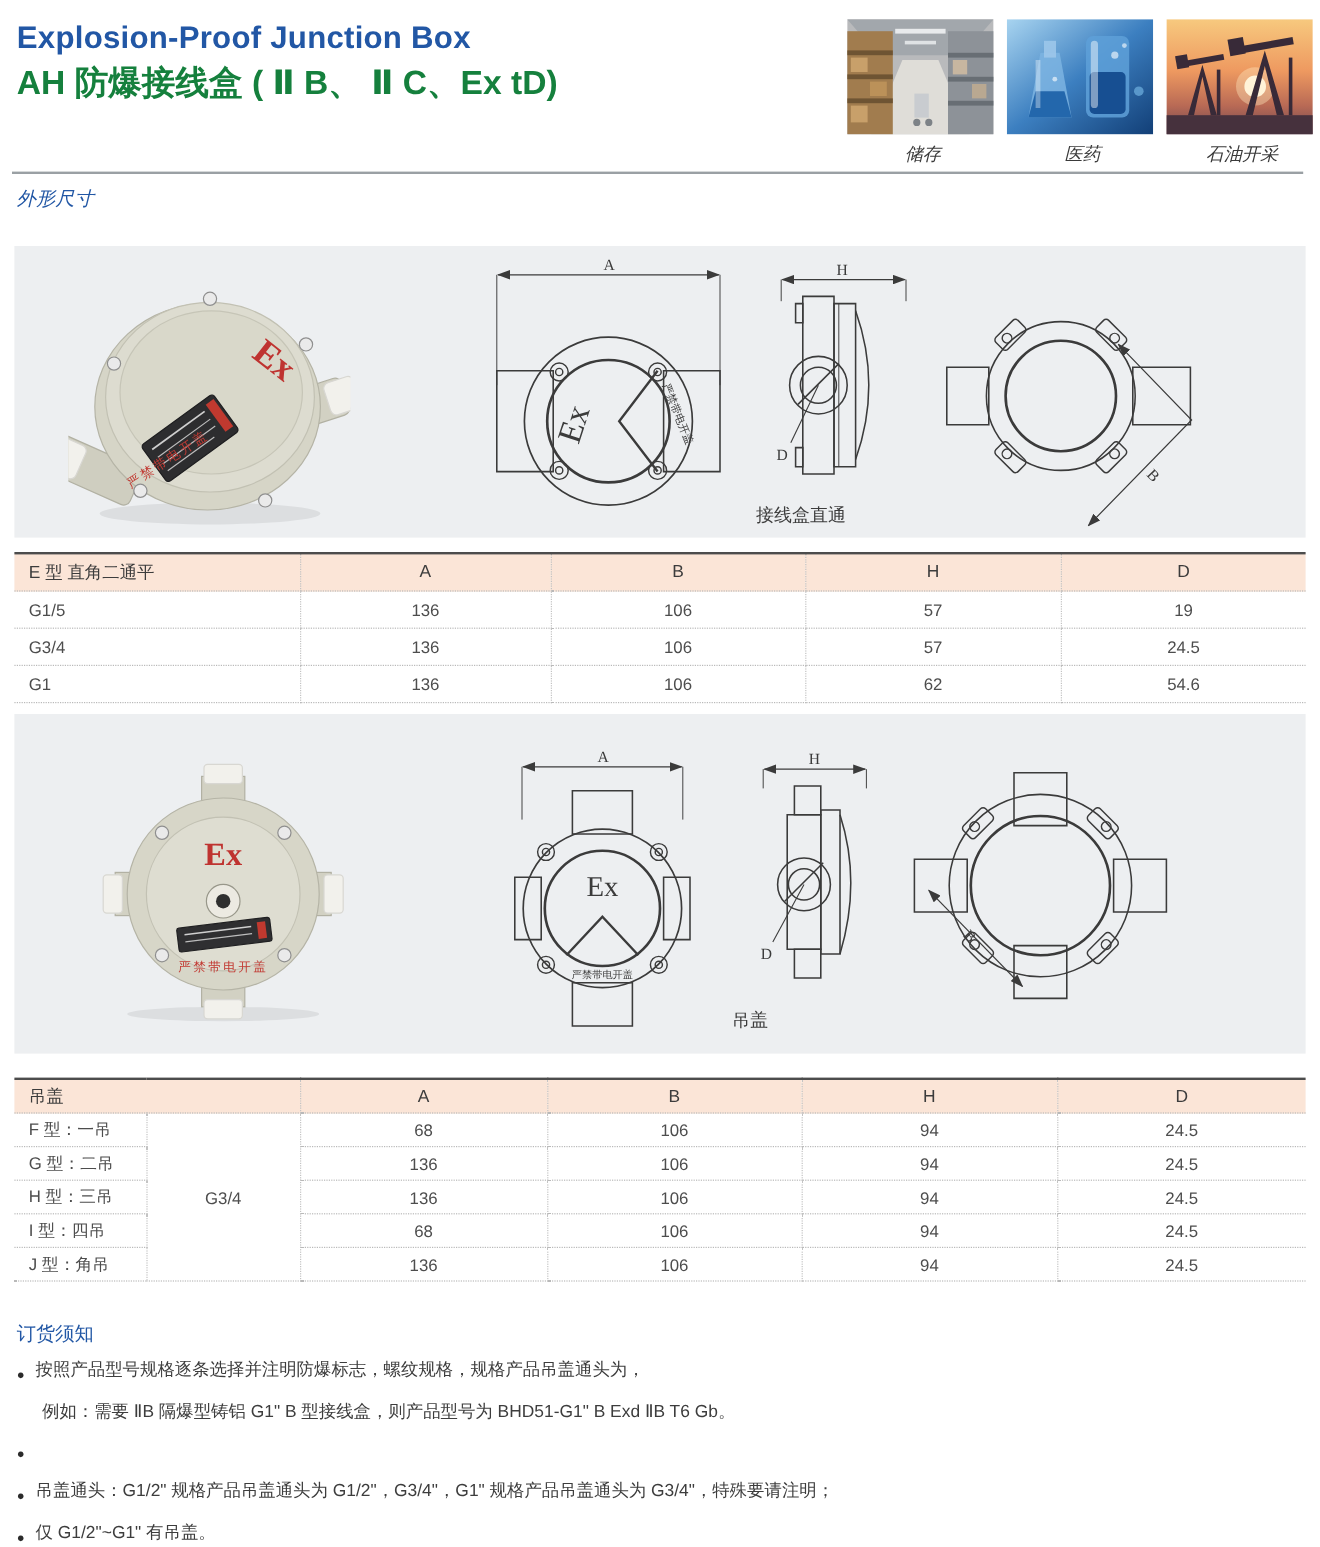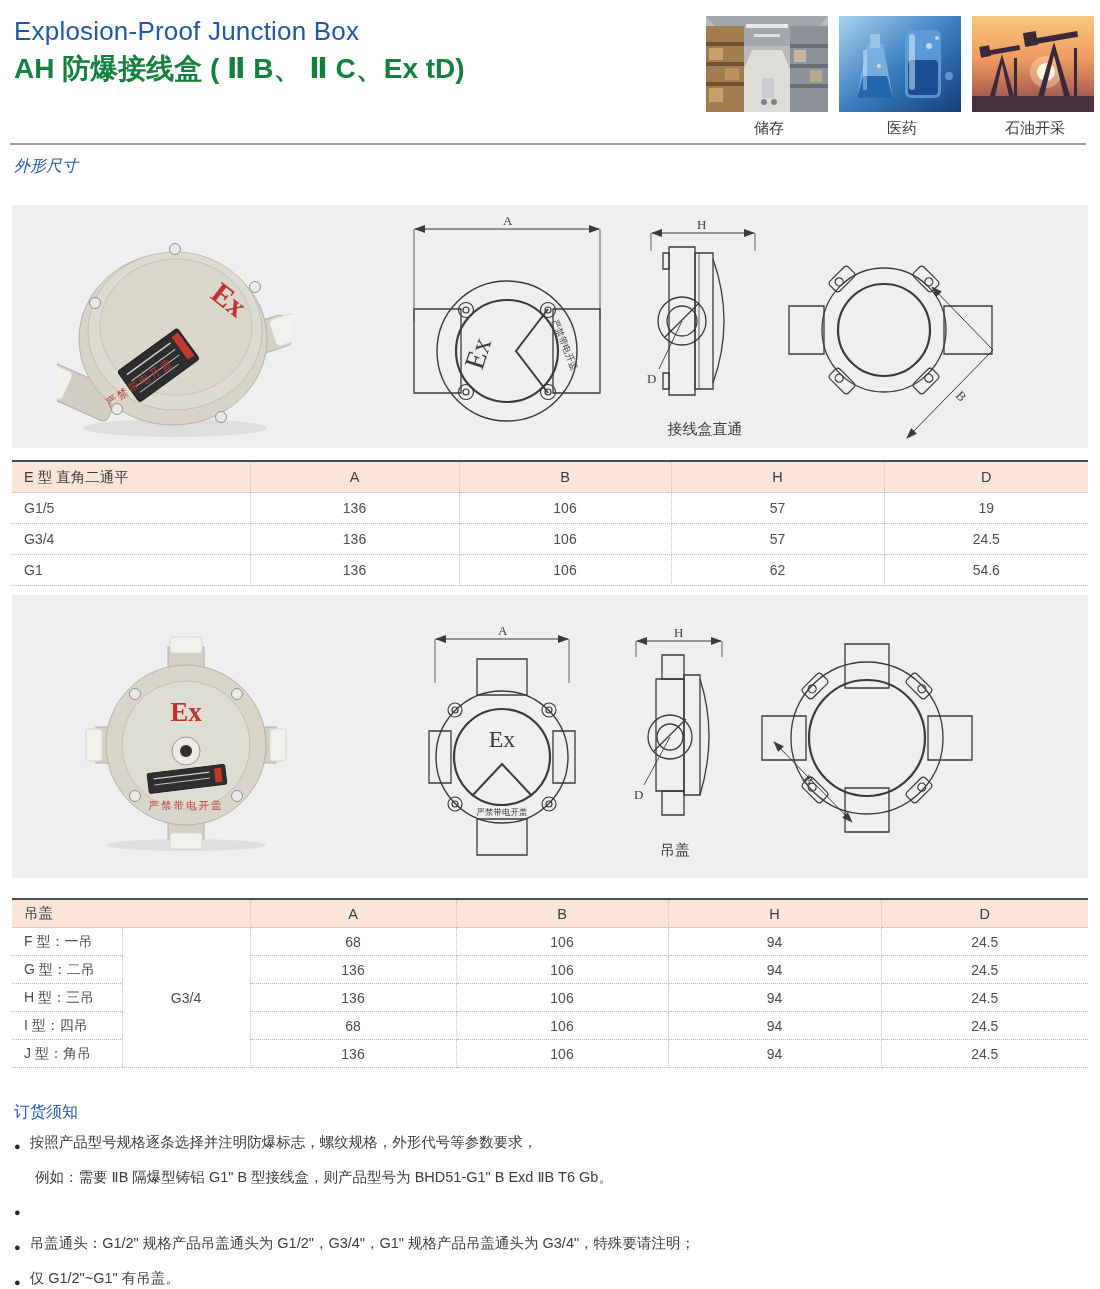--- a/index.html
+++ b/index.html
@@ -1,31 +1,31 @@
 <!DOCTYPE html>
 <html><head>
 <meta charset="utf-8">
 <style>
   html,body{margin:0;padding:0;background:#fff;}
   .page{position:relative;width:1100px;height:1289px;background:#ffffff;
         font-family:"Liberation Sans","DejaVu Sans",sans-serif;color:#3e3e3e;overflow:hidden;}
   
-  .title-en{position:absolute;left:14px;top:16px;font-size:26px;font-weight:400;color:#2257a5;letter-spacing:.2px;}
+  .title-en{position:absolute;left:14px;top:16px;font-size:26px;font-weight:700;color:#2257a5;letter-spacing:.2px;}
   .title-zh{position:absolute;left:14px;top:50px;font-size:28px;font-weight:bold;color:#15803d;}
   .gallery{position:absolute;left:706px;top:16px;display:flex;gap:7px;}
-  .gallery figure{margin:0;width:126px;text-align:center;}
+  .gallery figure{margin:0;width:126px;text-align:center;font-style:italic;}
   .gallery svg{display:block;width:122px;height:96px;}
   .gallery figcaption{margin-top:7px;font-size:15px;color:#3a3a3a;}
   .rule{position:absolute;left:10px;right:14px;top:143px;height:2px;background:#9aa0a4;}
   .section-title{position:absolute;left:14px;font-size:16px;color:#2257a5;font-weight:500;}
   .st-dim{top:156px;font-style:italic;} .st-order{top:1102px;}
   
   .panel{position:absolute;left:12px;width:1076px;background:#edeff1;overflow:hidden;}
   .p1{top:205px;height:243px;} .p2{top:595px;height:283px;}
-  .panel .caption{position:absolute;font-size:15px;color:#3c3c3c;text-align:center;}
+  .panel .caption{position:absolute;font-size:15px;color:#3c3c3c;}
   .cap1{left:618px;top:215px;width:150px;} .cap2{left:598px;top:246px;width:130px;}
   .abs{position:absolute;}
   
   table.spec{position:absolute;left:12px;width:1076px;border-collapse:collapse;table-layout:fixed;
              font-size:14px;color:#4d4d4d;border-top:2px solid #4c4c4c;border-bottom:1px dotted #a9a9a9;}
   .t1{top:460px;} .t2{top:898px;}
   table.spec th{background:#fbe5d7;font-weight:normal;font-size:14.5px;color:#3c3c3c;}
   .t1 th,.t1 td{height:30px;margin-left:16px;} .t2 th{height:27px;} .t2 td{height:27px;}
   table.spec th,table.spec td{border-bottom:1px dotted #b9b9b9;border-right:1px dotted #c3c3c3;
              text-align:center;padding:0;}
@@ -475,21 +475,21 @@
         <td>24.5</td>
       </tr>
     </tbody>
   </table>
 
   <div class="section-title st-order">订货须知</div>
 
   <div class="notes">
     <div class="note">
       <span class="dot">●</span>
-      <span>按照产品型号规格逐条选择并注明防爆标志，螺纹规格，外形代号等参数要求，</span>
+      <span>按照产品型号规格逐条选择并注明防爆标志，螺纹规格，规格产品吊盖通头为，</span>
     </div>
     <div class="subline">例如：需要 ⅡB 隔爆型铸铝 G1" B 型接线盒，则产品型号为 BHD51-G1" B Exd ⅡB T6 Gb。</div>
     <div class="note">
       <span class="dot">●</span>
     </div>
     <div class="note">
       <span class="dot">●</span>
       <span>吊盖通头：G1/2" 规格产品吊盖通头为 G1/2"，G3/4"，G1" 规格产品吊盖通头为 G3/4"，特殊要请注明；</span>
     </div>
     <div class="note">

